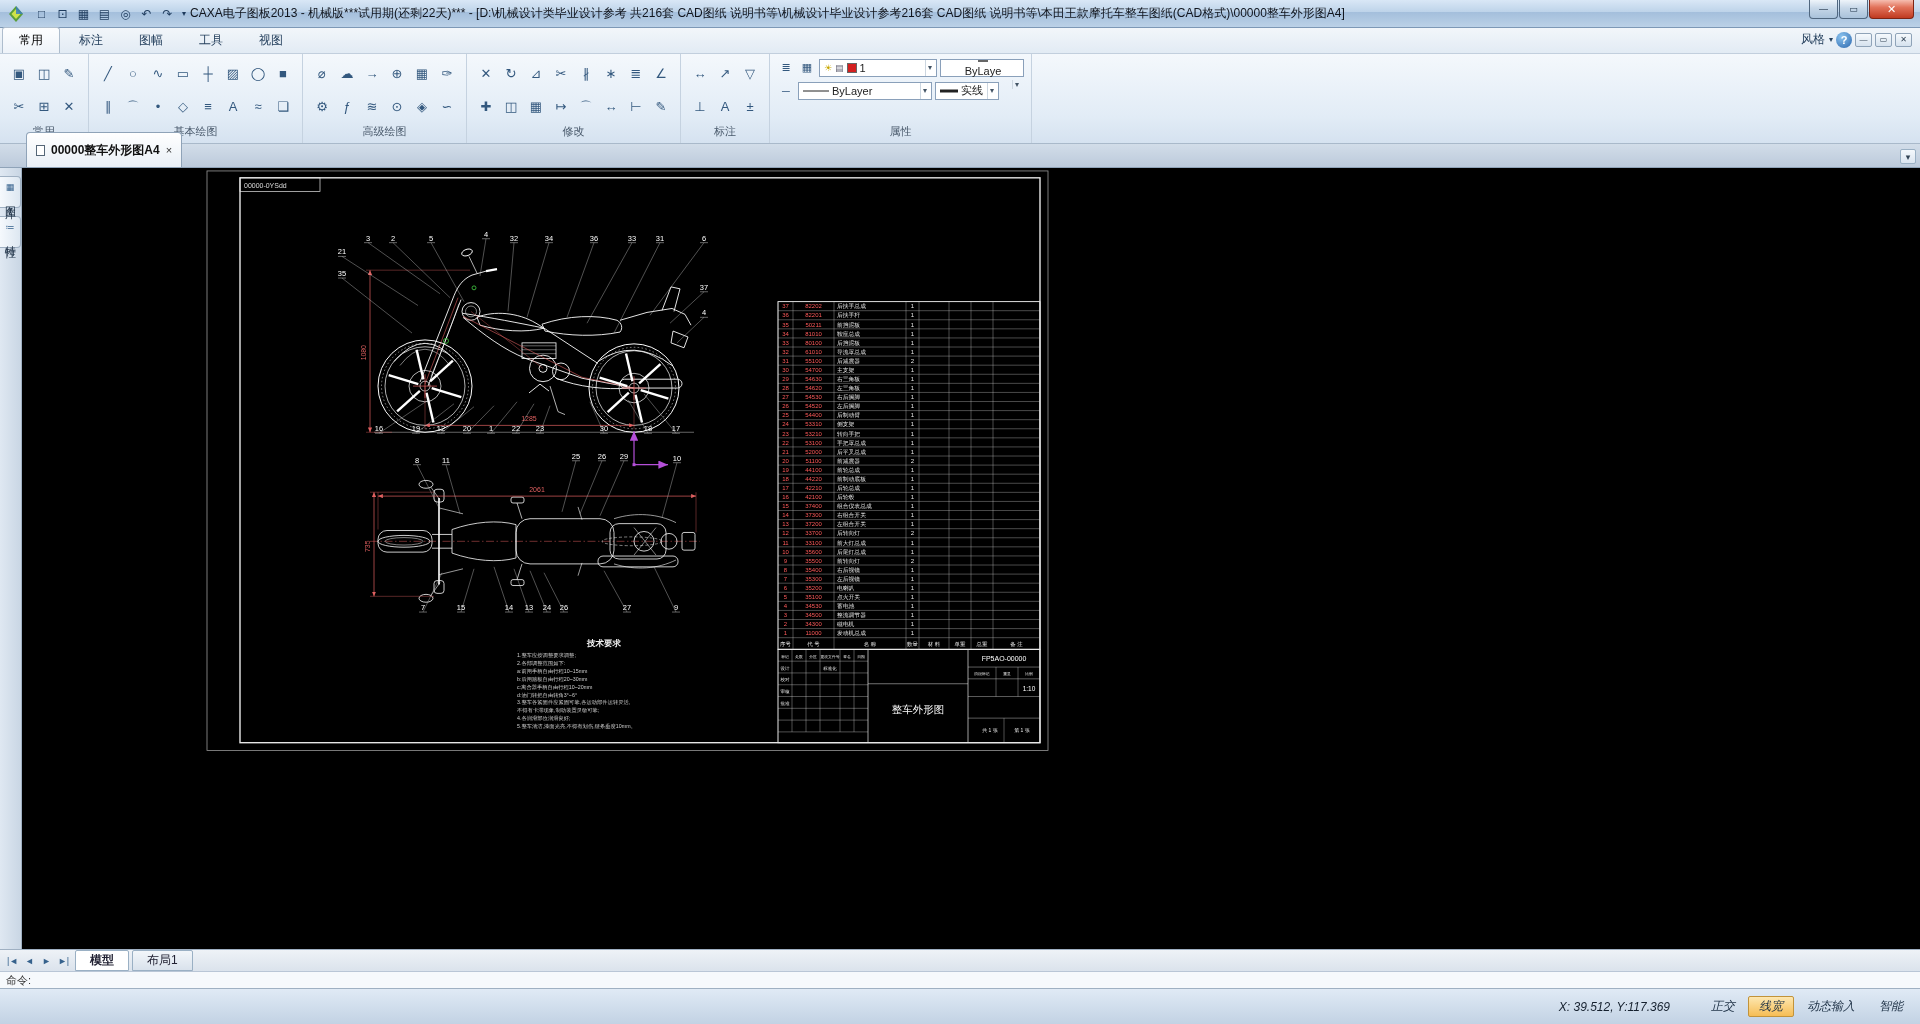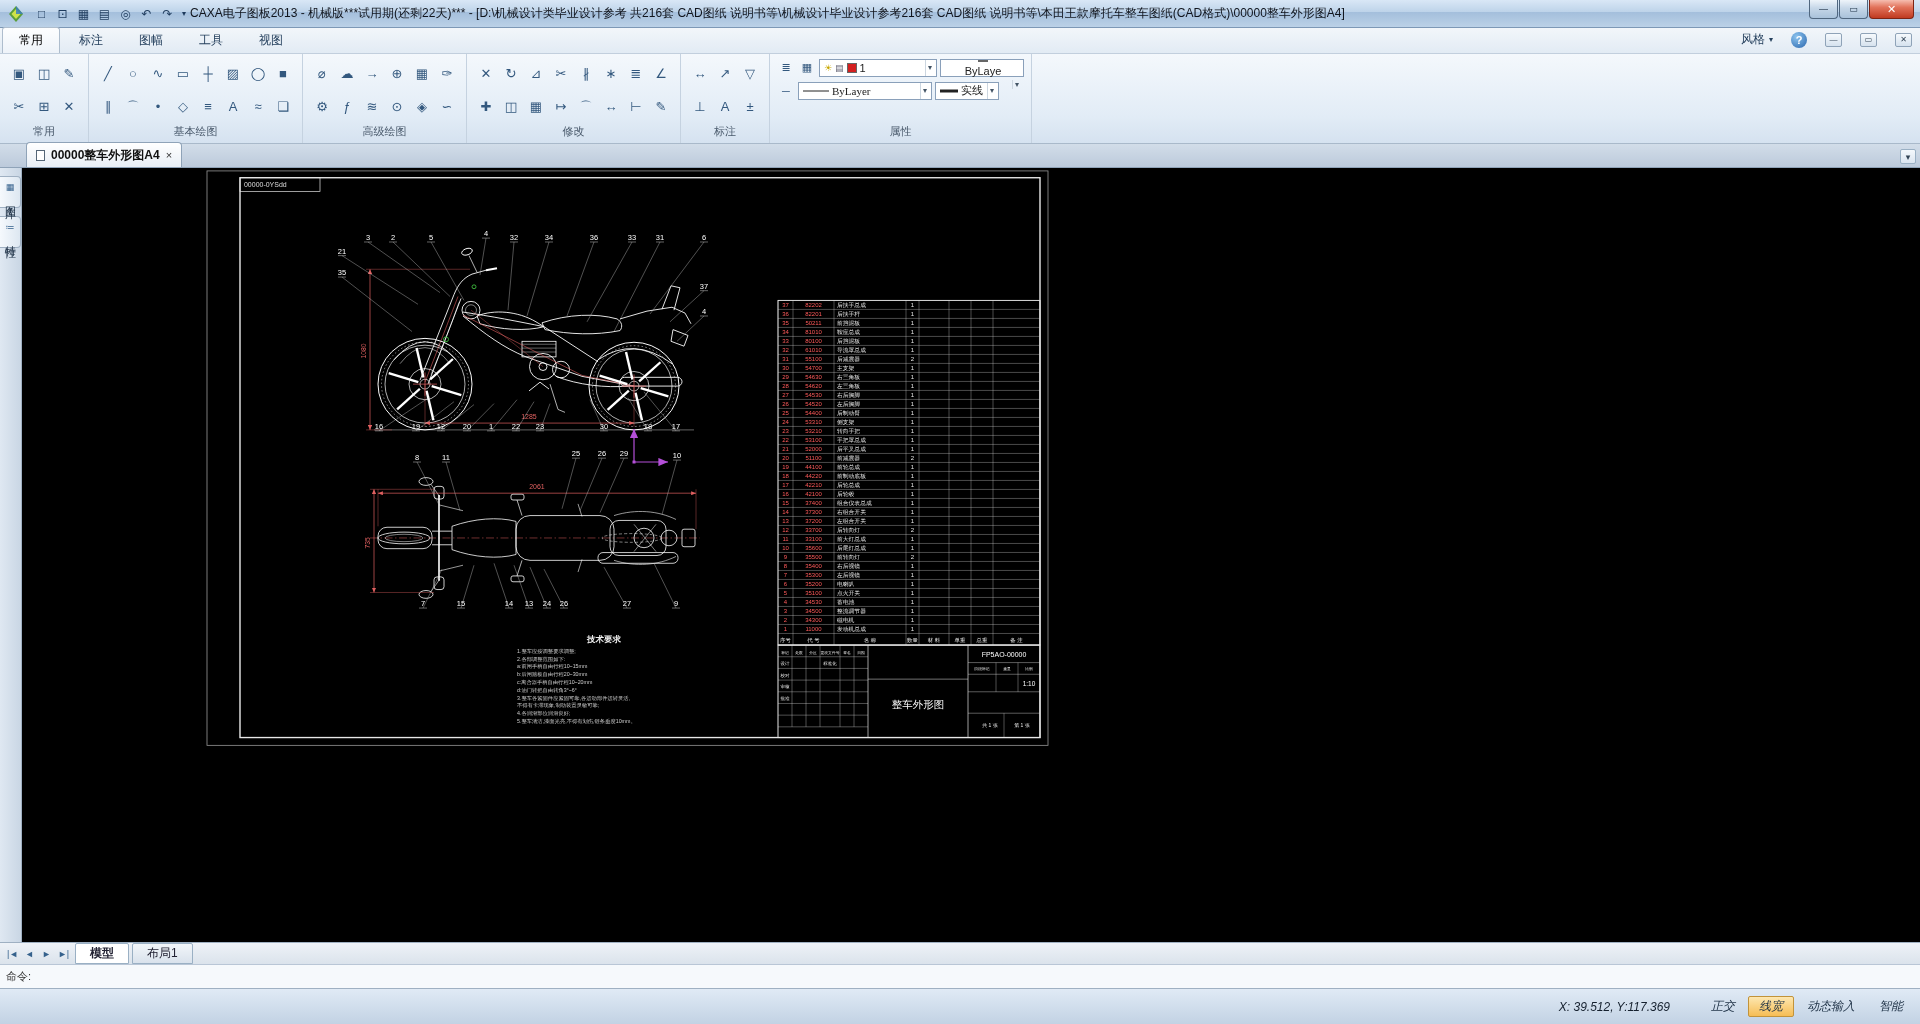--- a/index.html
+++ b/index.html
@@ -27,21 +27,21 @@
     background:linear-gradient(#f6beb0,#e2735b 40%,#c03a20);
     border-color:#7e2414; }
 
   
   .rtabrow { height:26px; background:linear-gradient(#f2f6fa,#e2ebf4);
     display:flex; align-items:flex-end; border-bottom:1px solid #c2cfdd; position:relative; }
   .rtab { padding:4px 16px 4px; font-size:12px; color:#26415e; margin-left:2px;
     border:1px solid transparent; border-bottom:none; }
   .rtab.active { background:linear-gradient(#fdfeff,#eef3f9); border-color:#aebdcd;
     border-radius:3px 3px 0 0; color:#000; }
-  .rt-right { position:absolute; right:8px; top:3px; display:flex; align-items:center; gap:18px; }
+  .rt-right { position:absolute; right:8px; top:3px; display:flex; align-items:center; gap:3px; }
   .style-dd { display:flex; align-items:center; gap:4px; font-size:12px; color:#26415e; }
   .style-dd .dd { font-size:8px; }
   .help { width:16px; height:16px; border-radius:50%; color:#fff; font-size:11px; font-weight:bold;
     background:radial-gradient(circle at 35% 30%,#8cc4ef,#2a66ad); display:flex; align-items:center; justify-content:center; }
   .mdi { width:17px; height:14px; border:1px solid #8fa3b8; border-radius:2px;
     background:linear-gradient(#f6fafd,#d6e2ee); font-size:8px; color:#345;
     display:flex; align-items:center; justify-content:center; }
 
   
   .ribbon { height:90px; background:linear-gradient(#f4f8fc,#e2ecf6 70%,#d5e2f0);
@@ -58,21 +58,21 @@
   .combo { display:flex; align-items:center; gap:3px; background:#fff;
     border:1px solid #8aa0ba; height:18px; font-size:11px; color:#222; padding:0 2px 0 4px; }
   .combo .dd { margin-left:auto; font-size:8px; color:#456; border-left:1px solid #ccd6e0;
     padding:0 2px; align-self:stretch; display:flex; align-items:center; }
   .sw { width:10px; height:10px; background:#d42020; border:1px solid #666; }
   .mini { font-size:9px; }
 
   
   .doctabs { height:24px; background:linear-gradient(#d2dde9,#bccadb);
     border-bottom:1px solid #8fa3b8; display:flex; align-items:flex-end; position:relative; }
-  .doctab { margin-left:26px; height:25px; display:flex; align-items:center; gap:6px;
+  .doctab { margin-left:26px; height:35px; display:flex; align-items:center; gap:6px;
     background:linear-gradient(#ffffff,#e9eff6); border:1px solid #8fa3b8; border-bottom:none;
     border-radius:4px 4px 0 0; padding:0 9px; font-size:12px; font-weight:bold; color:#111; }
   .dt-icon { width:9px; height:11px; border:1px solid #567; background:#fff; display:inline-block; }
   .dt-close { font-size:11px; color:#333; font-weight:normal; }
   .dt-right { position:absolute; right:4px; bottom:3px; font-size:9px; color:#345;
     width:16px; height:15px; border:1px solid #9ab0c4; border-radius:2px;
     background:linear-gradient(#f4f8fc,#dbe5f0); display:flex; align-items:center; justify-content:center; }
 
   
   .main { flex:1; display:flex; min-height:0; }
@@ -88,21 +88,21 @@
   
   .modelbar { height:22px; background:linear-gradient(#eef2f7,#dbe3ec);
     border-top:1px solid #9fb0c2; display:flex; align-items:center; padding-left:4px; }
   .nav { font-size:9px; color:#35618c; width:17px; height:16px; display:flex;
     align-items:center; justify-content:center; }
   .mtab { margin-left:3px; padding:1px 14px; font-size:12px; color:#223;
     border:1px solid #9ab0c4; background:linear-gradient(#f2f6fa,#d9e2ec); border-radius:2px 2px 0 0; }
   .mtab.active { background:#fff; font-weight:bold; }
 
   
-  .cmdline { height:24px; background:#f6f9fc; border-top:1px solid #b9c6d6;
+  .cmdline { height:17px; background:#f6f9fc; border-top:1px solid #b9c6d6;
     font-size:11px; color:#333; display:flex; align-items:center; padding-left:6px; }
   .statusbar { height:36px; background:linear-gradient(#e0eaf5,#c2d2e4);
     border-top:1px solid #9fb0c2; display:flex; align-items:center; padding:0 6px;font-style:italic; }
   .sb-coords { margin-left:auto; font-size:12px; color:#15202e; padding-right:28px; }
   .tg { padding:1px 10px; font-size:12px; color:#1c2f44; margin-left:2px;
     border:1px solid transparent; border-radius:2px; }
   .tg.active { background:linear-gradient(#fde7b0,#f6bd55); border-color:#c2933a; }
 </style>
 </head>
 <body>
@@ -249,21 +249,21 @@
             <span class="dd">▾</span>
           </div>
           <div class="combo" style="width: 84px; flex-direction: column;">
             <span class="sw"></span>
             <span>ByLaye</span>
             <span class="dd">▾</span>
           </div>
         </div>
         <div class="prow">
           <div class="pic">─</div>
-          <div class="combo" style="width: 134px; font-family: Liberation Serif, serif;">
+          <div class="combo" style="width: 134px;">
             <svg width="26" height="6">
               <line x1="0" y1="3" x2="26" y2="3" stroke="#222" stroke-width="1"></line>
             </svg>
             <span>ByLayer</span>
             <span class="dd">▾</span>
           </div>
           <div class="combo" style="width: 64px;">
             <svg width="18" height="8">
               <line x1="0" y1="4" x2="18" y2="4" stroke="#222" stroke-width="3"></line>
             </svg>

